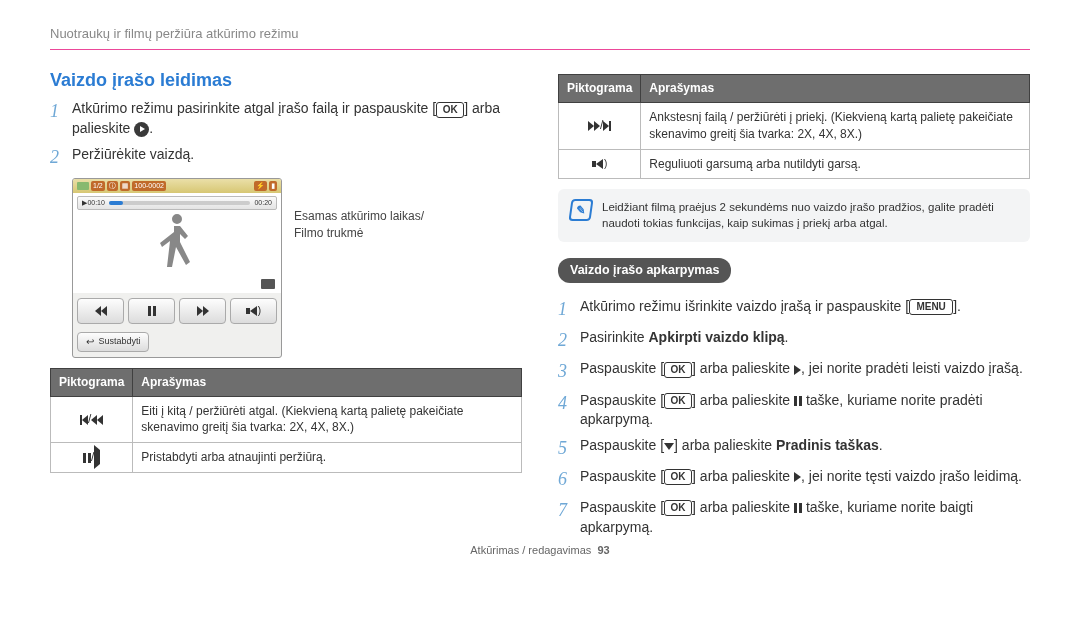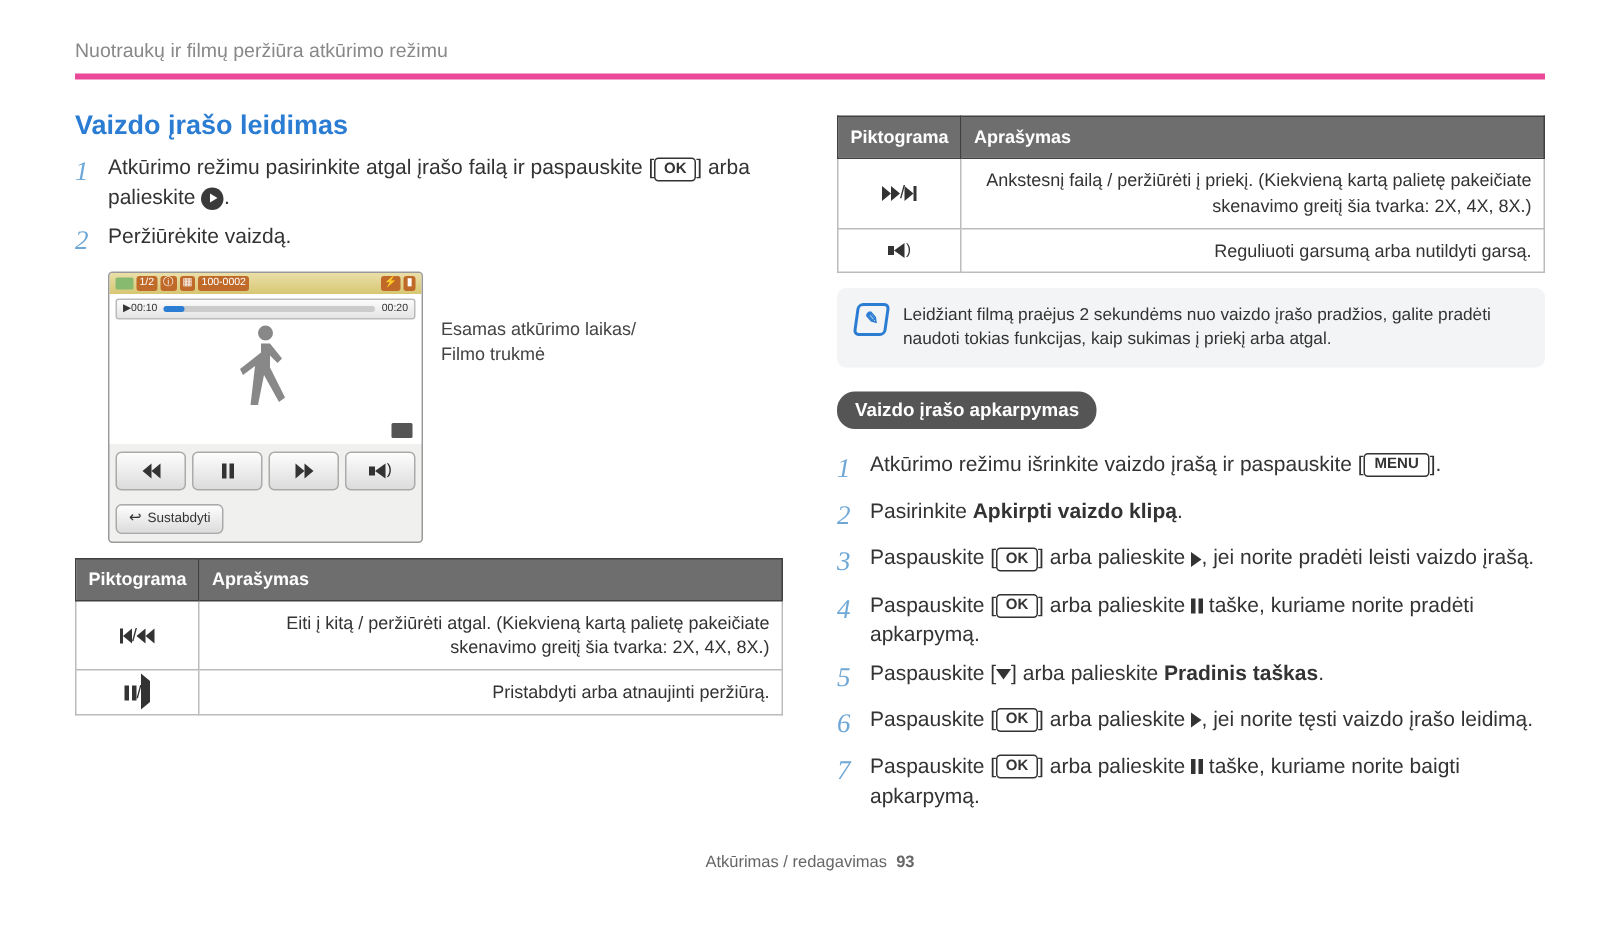--- a/index.html
+++ b/index.html
@@ -9,21 +9,21 @@
     height: 630px;
     padding: 25px 50px 15px 50px;
     color: #333;
     font-size: 13px;
     line-height: 1.4;
     background: #fff;
   }
   .breadcrumb {
     color: #888;
     font-size: 13px;
-    border-bottom: 4px solid #ec4899;
+    border-bottom: 1px solid #ec4899;
     padding-bottom: 6px;
     margin-bottom: 18px;
   }
   .columns { display: flex; gap: 36px; }
   .col { flex: 1; min-width: 0; }
   h2.section-title {
     color: #2b7cd3;
     font-size: 18px;
     font-weight: 700;
     margin-bottom: 6px;
@@ -132,21 +132,21 @@
 
   
   table.icon-table {
     width:100%; border-collapse:collapse; font-size:12px; margin-top:6px;
   }
   table.icon-table th {
     background:#6e6e6e; color:#fff; text-align:left; padding:5px 8px; font-weight:700;
     border:1px solid #404040;
   }
   table.icon-table td {
-    border:1px solid #bbb; padding:6px 8px; vertical-align:middle;text-align:right;
+    border:1px solid #bbb; padding:6px 8px; vertical-align:middle;
   }
   table.icon-table td.icon-cell { text-align:center; width:82px; }
 
   
   .note {
     display:flex; gap:10px;
     background:#f3f4f5;
     border-radius:6px;
     padding:10px 12px; margin:10px 0 14px 0;
     font-size:11.5px; color:#333;
@@ -157,21 +157,21 @@
     color:#2b7cd3; font-weight:700; flex-shrink:0;
     transform: skewX(-8deg);
   }
 
   .sub-head {
     display:inline-block; background:#555; color:#fff;
     padding:4px 12px; border-radius:12px; font-size:12.5px; font-weight:700;
     margin:2px 0 8px 0;
   }
   .footer {
-    text-align:center; font-size:11px; color:#666; margin-top:22px;
+    text-align:center; font-size:11px; color:#666; margin-top:0;
   }
   .ff-icon, .rw-icon { display:inline-flex; vertical-align:middle; }
   .tri { width:0;height:0;border-top:5px solid transparent;border-bottom:5px solid transparent; }
   .tri.r { border-left:6px solid #333; }
   .tri.l { border-right:6px solid #333; }
   .bar { width:2px; height:10px; background:#333; display:inline-block; }
   .vol-icon {
     display:inline-flex; align-items:center; vertical-align:middle;
   }
   .vol-icon .spk {

